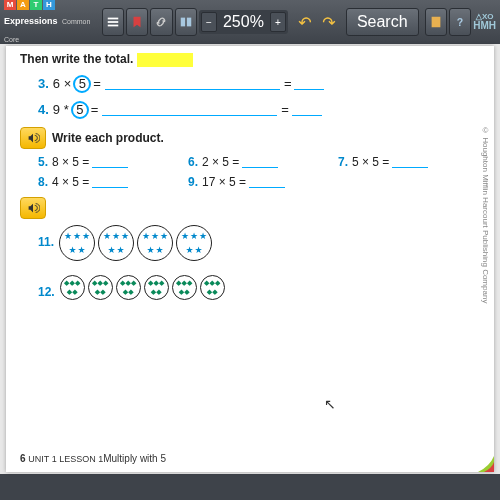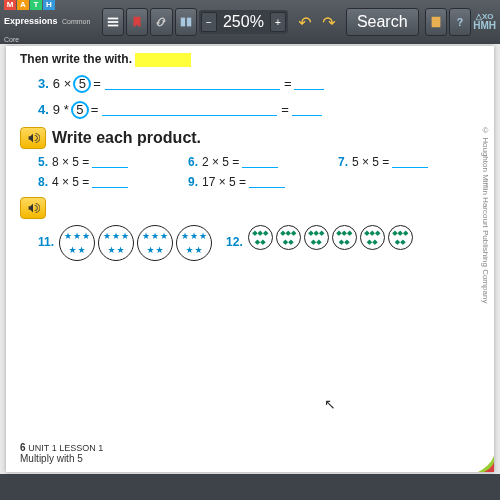--- a/index.html
+++ b/index.html
@@ -33,37 +33,37 @@
   .prob { display: flex; align-items: center; margin: 8px 0 6px 18px; font-size: 13px; }
   .pnum { color: #0088cc; font-weight: bold; margin-right: 4px; }
   .circled { display: inline-flex; align-items: center; justify-content: center; width: 18px; height: 18px; border: 2px solid #00aaff; border-radius: 50%; margin: 0 2px; }
   .blank-long { display: inline-block; border-bottom: 1.5px solid #00aaff; width: 175px; height: 12px; margin: 0 4px; }
   .blank-short { display: inline-block; border-bottom: 1.5px solid #00aaff; width: 30px; height: 12px; margin: 0 3px; }
   .blank-med { display: inline-block; border-bottom: 1.5px solid #00aaff; width: 36px; height: 12px; margin: 0 3px; }
   
   .speaker { display: inline-flex; align-items: center; justify-content: center; width: 26px; height: 22px; background: linear-gradient(to bottom, #ffd95e, #f5b800); border-radius: 4px; border: 1px solid #d4a000; margin-right: 6px; vertical-align: middle; cursor: pointer; }
   .speaker svg { width: 14px; height: 14px; }
   
-  .section-head { font-weight: bold; font-size: 16px; margin: 8px 0 6px 0; display: flex; align-items: center; }
+  .section-head { font-weight: bold; font-size: 12px; margin: 8px 0 6px 0; display: flex; align-items: center; }
   
   .prod-grid { display: grid; grid-template-columns: repeat(3, 1fr); gap: 6px 8px; margin-left: 18px; font-size: 12px; }
   .prod-item { display: flex; align-items: center; }
   
-  .pic-row { display: flex; gap: 14px; margin-left: 18px; margin-top: 0; align-items: flex-start; }
+  .pic-row { display: flex; gap: 14px; margin-left: 18px; margin-top: 0; align-items: flex-start; flex-direction: column; }
   .pic-group { display: flex; align-items: flex-start; gap: 3px; }
   .pic-num { color: #0088cc; font-weight: bold; font-size: 12px; margin-right: 2px; margin-top: 10px; }
   .circle-set { display: flex; gap: 3px; }
   .circ { width: 36px; height: 36px; border: 1.5px solid #222; border-radius: 50%; display: flex; flex-wrap: wrap; align-items: center; justify-content: center; padding: 3px; gap: 1px; }
   .star { color: #0088cc; font-size: 9px; }
   .circ-sm { width: 25px; height: 25px; border: 1.5px solid #222; border-radius: 50%; display: flex; flex-wrap: wrap; align-items: center; justify-content: center; padding: 2px; gap: 0px; }
   .dia { color: #0a8a5a; font-size: 7px; }
   
   .copyright { position: absolute; right: 4px; top: 80px; writing-mode: vertical-rl; font-size: 8px; color: #888; }
   
-  .footer { position: absolute; bottom: 8px; left: 14px; right: 14px; display: flex; justify-content: flex-start; font-size: 10px; color: #333; flex-direction: column; }
+  .footer { position: absolute; bottom: 8px; left: 14px; right: 14px; display: flex; justify-content: flex-start; font-size: 10px; color: #333; }
   .footer .pnum-f { font-weight: bold; }
   
   .cursor { position: absolute; bottom: 60px; left: 318px; font-size: 14px; color: #333; pointer-events: none; }
   .corner { position: absolute; bottom: 0; right: 0; width: 24px; height: 24px; }
   
   .bottom-bar { height: 26px; background: #3e434a; }
 </style>
 </head>
 <body>
 
@@ -122,21 +122,21 @@
     </div>
   <div class="hmh">
     <div class="hmh-top">△XO</div>
     <div>HMH</div>
   </div>
 </div>
 
 <div class="page-wrap">
   <div class="page">
     <div class="instr">
-      <span>Then write the with.</span> <span class="highlight"></span>
+      <span>Then write the total.</span> <span class="highlight"></span>
     </div>
 
     <div class="prob">
       <span class="pnum">3.</span>
       <span>6 ×</span>
       <span class="circled">5</span>
       <span>=</span>
       <span class="blank-long"></span>
       <span>=</span>
       <span class="blank-short"></span>

